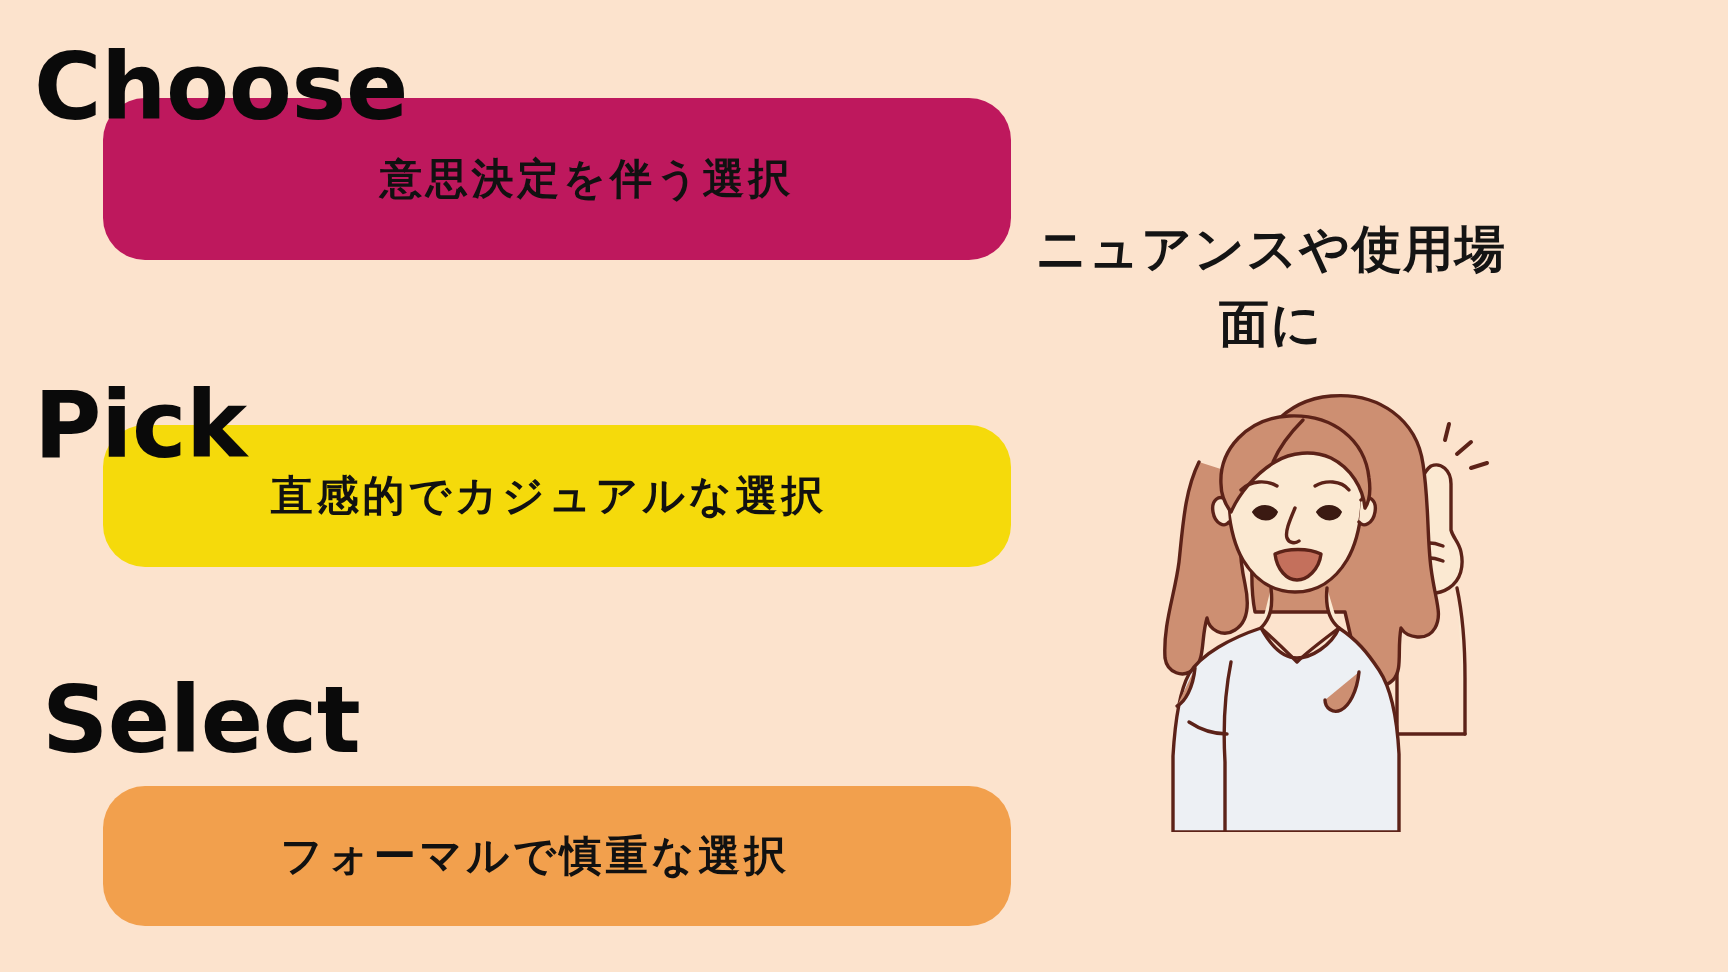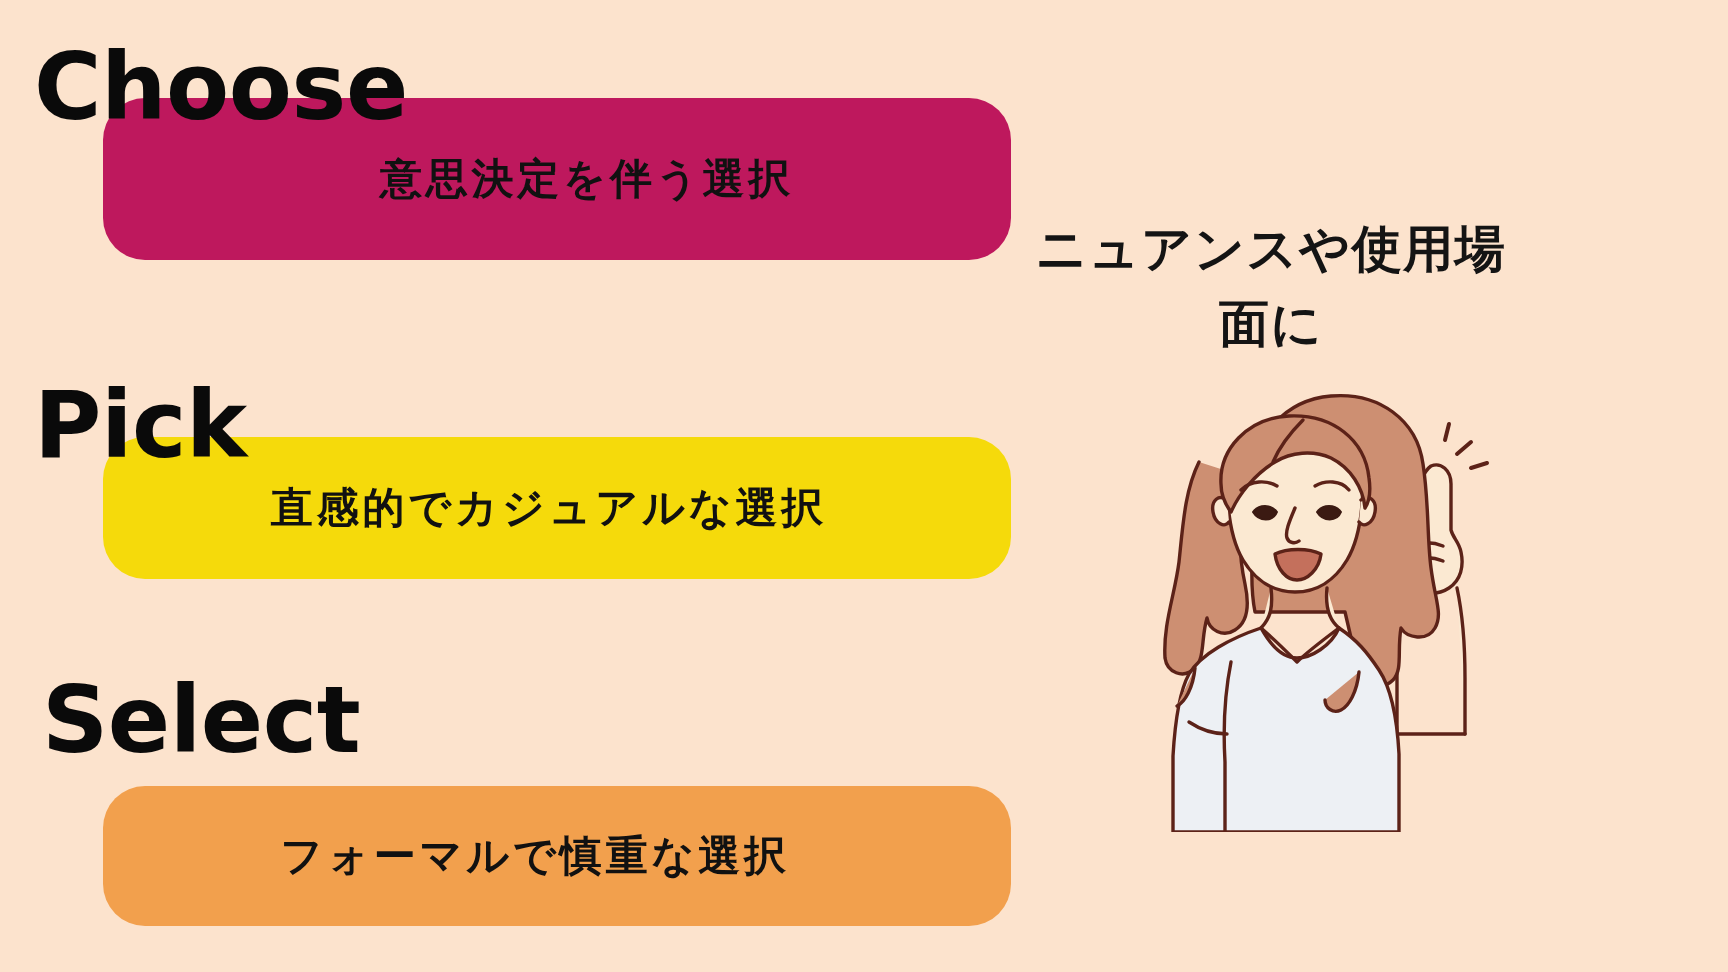--- a/index.html
+++ b/index.html
@@ -22,21 +22,21 @@
 
   
   .bar {
     position: absolute;
     border-radius: 42px;
     display: flex;
     align-items: center;
     justify-content: center;
   }
   .bar-blue   { background: #be185d; left: 103px; top: 98px;  width: 908px; height: 162px; }
-  .bar-yellow { background: #F5DA0B; left: 103px; top: 425px; width: 908px; height: 142px; margin-top: 12px; }
+  .bar-yellow { background: #F5DA0B; left: 103px; top: 425px; width: 908px; height: 142px; }
   .bar-orange { background: #F2A04D; left: 103px; top: 742px; width: 908px; height: 140px; margin-top: 44px; }
 
   .bar-caption {
     color: #111111;
     font-weight: 700;
     font-size: 42px;
     letter-spacing: 0.09em;
     white-space: nowrap;
     transform: translateX(30px);
   }

